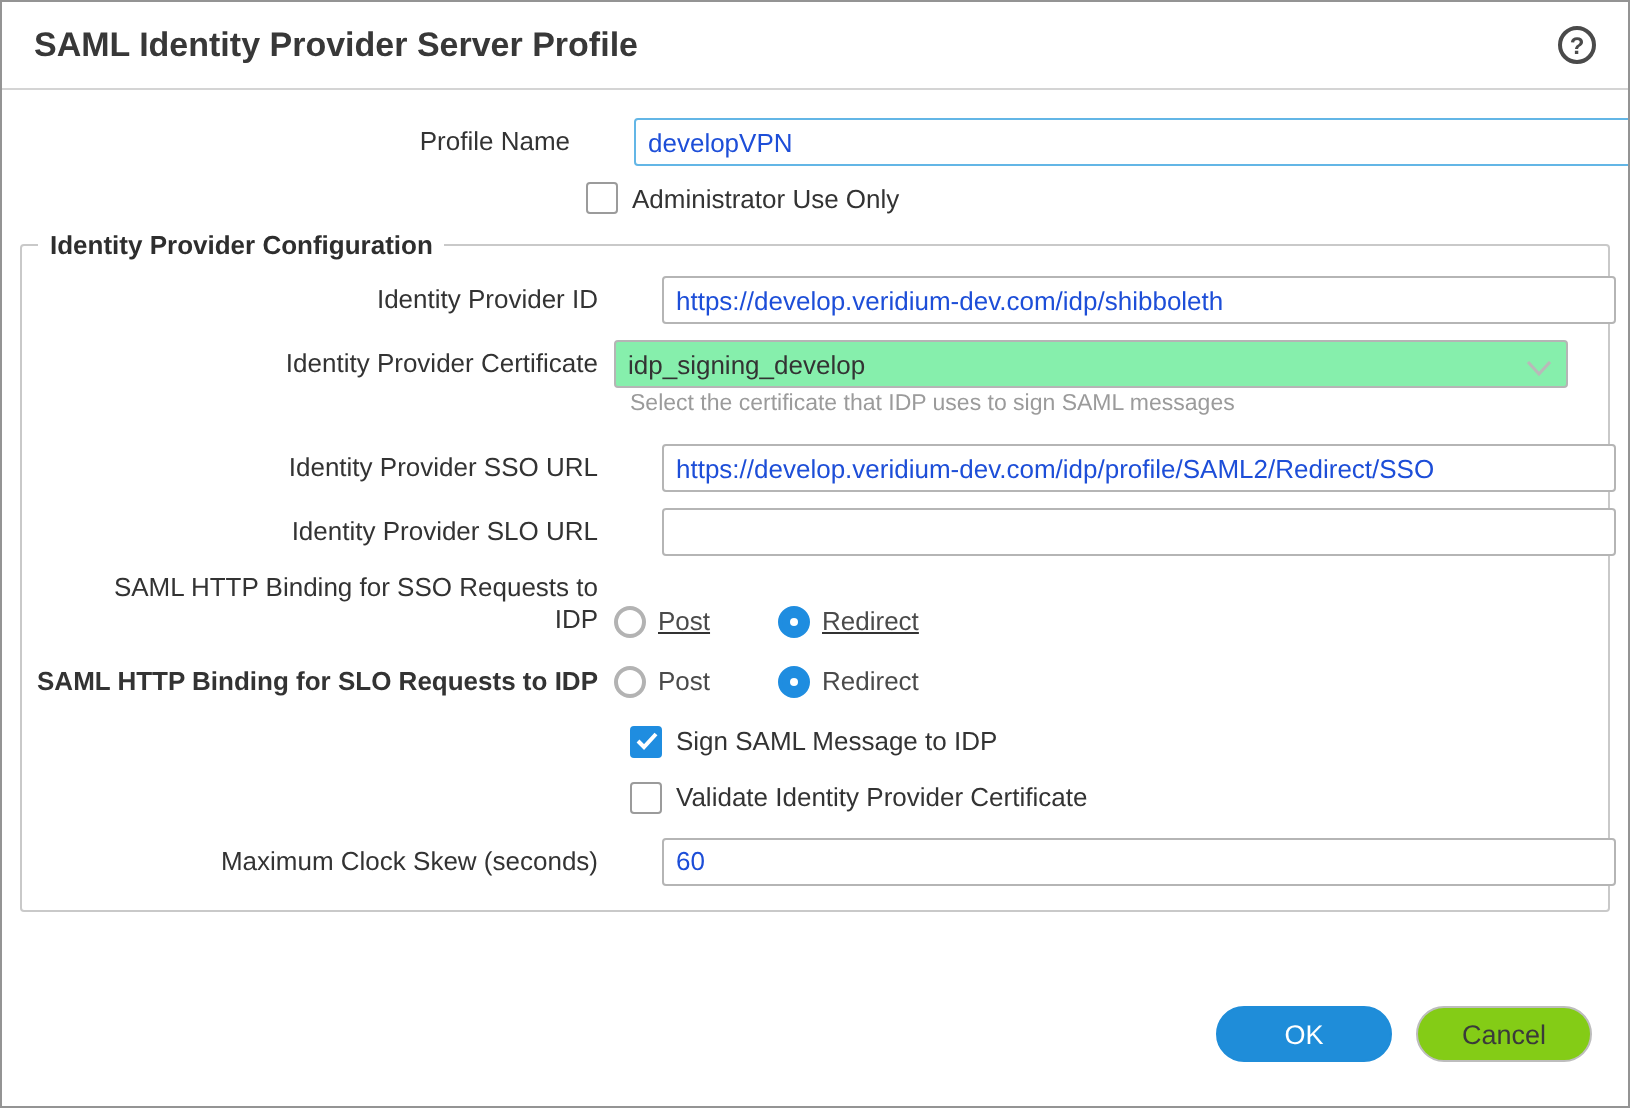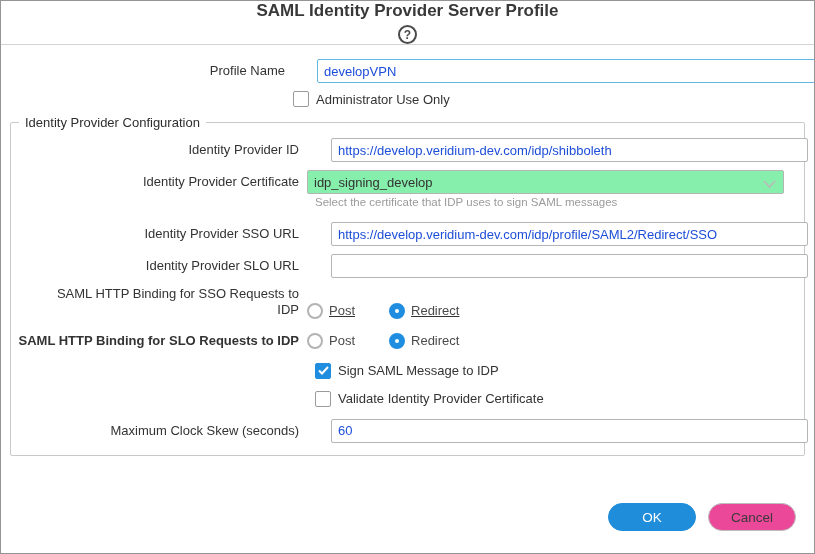--- a/index.html
+++ b/index.html
@@ -16,21 +16,20 @@
     background: #fff;
     position: relative;
     overflow: hidden;
   }
   .dialog-header {
     height: 44px;
     display: flex;
     align-items: center;
     padding: 0 16px;
     border-bottom: 1px solid #d4d4d4;
-    flex-direction: column;
   }
   .dialog-title {
     font-size: 17px;
     font-weight: bold;
     color: #383838;
     flex: 1;
   }
   .help-icon {
     width: 19px; height: 19px;
     border: 2px solid #4a4a4a;
@@ -92,21 +91,21 @@
   fieldset.idp-config {
     margin: 4px 9px 0 9px;
     border: 1px solid #c9c9c9;
     border-radius: 2px;
     padding: 8px 0 12px 0;
   }
   fieldset.idp-config legend {
     margin-left: 8px;
     padding: 0 6px;
     font-size: 13px;
-    font-weight: normal;
+    font-weight: bold;
     color: #2e2e2e;
   }
   fieldset .row-label { width: 296px; }
   fieldset .row-field { padding-right: 20px; }
   .hint {
     font-size: 11.5px;
     color: #9b9b9b;
     margin: -4px 0 14px 0;
     padding-left: 304px;
   }
@@ -177,21 +176,21 @@
     justify-content: center;
     cursor: pointer;
     padding: 0 18px;
   }
   .btn-primary {
     background: #1f8dd9;
     border: 1px solid #1f8dd9;
     color: #fff;
   }
   .btn-secondary {
-    background: #ec4899;
+    background: #84cc16;
     border: 1px solid #bdbdbd;
     color: #3a3a3a;
   }
   .mb-cert { margin-bottom: 6px; }
   .gap-before { margin-top: 14px; }
   .binding-row { margin-bottom: 14px; }
   .check-indent { padding-left: 304px; margin-bottom: 12px; }
 </style>
 </head>
 <body>

